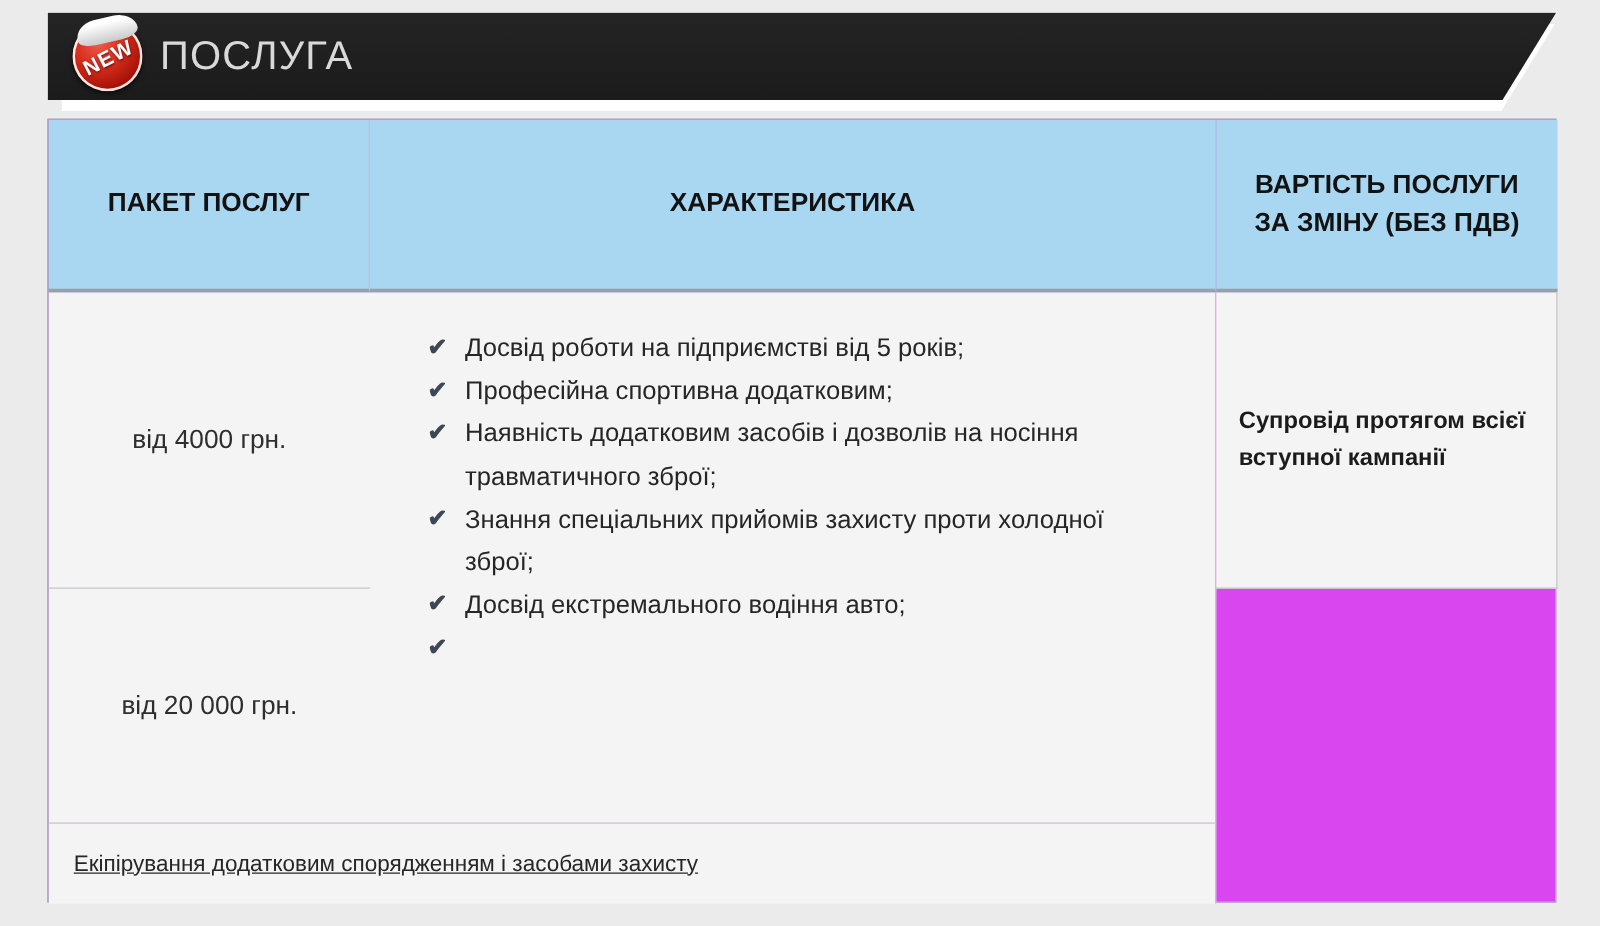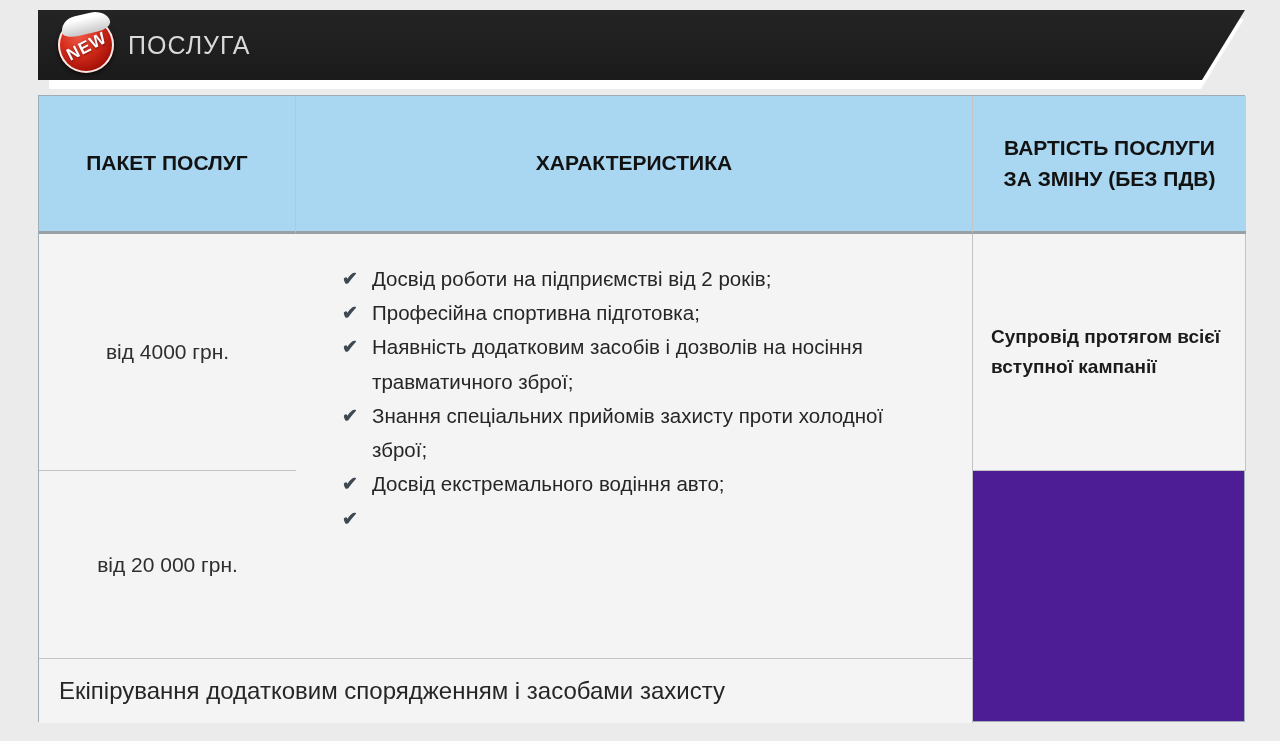--- a/index.html
+++ b/index.html
@@ -20,21 +20,21 @@
     clip-path: polygon(0 0, 1195px 0, 1152px 70px, 0 70px);
     filter: drop-shadow(0 0 1.5px #9a9a9a);
   }
   .banner {
     position: absolute; left: 0; top: 0; width: 1207px; height: 70px;
     background: linear-gradient(180deg, #242424 0%, #1b1b1b 100%);
     clip-path: polygon(0 0, 1207px 0, 1164px 70px, 0 70px);
   }
   .banner-title {
     position: absolute; left: 90px; top: 50%; transform: translateY(-50%);
-    color: #d9d9d9; font-size: 25px; letter-spacing: 1px; font-weight: 400;
+    color: #d9d9d9; font-size: 32px; letter-spacing: 1px; font-weight: 400;
   }
   
   .badge {
     position: absolute; left: 20px; top: 7px; width: 56px; height: 56px;
     border-radius: 50%;
     background: radial-gradient(circle at 38% 32%, #ef5a48 0%, #d62d1c 38%, #a41107 72%, #7c0b04 100%);
     box-shadow: 0 2px 4px rgba(0,0,0,.65), inset 0 0 0 2px rgba(255,255,255,.9);
   }
   .badge-peel {
     position: absolute; top: -3px; left: 3px; width: 49px; height: 20px;
@@ -50,21 +50,21 @@
     text-shadow: 0 1px 2px rgba(80,0,0,.8);
   }
 
   
   .price-table {
     position: absolute; left: 38px; top: 95px; width: 1207px; height: 627px;
     display: grid;
     grid-template-columns: 257px 677px 273px;
     grid-template-rows: 138px 237px 188px 64px;
     border: 1px solid #9fadb6;
-    background: #4c1d95;
+    background: #d946ef;
   }
   .cell {
     background: #f4f4f4;
     border-right: 1px solid #c3c3c3;
     border-bottom: 1px solid #c3c3c3;
     overflow: hidden;
   }
   .cell.last-col { border-right: none; }
   .cell.last-row { border-bottom: none; }
 
@@ -95,21 +95,21 @@
   }
 
   .price {
     display: flex; align-items: center; justify-content: center;
     font-size: 21px; color: #2e2e2e;
   }
 
   .extra-label {
     grid-column: 1 / span 2;
     display: flex; align-items: center;
-    font-size: 24px; color: #262626; padding-left: 20px;
+    font-size: 18px; color: #262626; padding-left: 20px; text-decoration: underline;
   }
 </style>
 </head>
 <body>
 
 <div class="banner-wrap">
   <div class="banner-shadow"></div>
   <div class="banner">
     <div class="badge">
       <div class="badge-peel"></div>
@@ -121,22 +121,22 @@
 
 <div class="price-table">
 
   <div class="cell hdr">ПАКЕТ ПОСЛУГ</div>
   <div class="cell hdr">ХАРАКТЕРИСТИКА</div>
   <div class="cell hdr last-col">ВАРТІСТЬ ПОСЛУГИ ЗА ЗМІНУ (БЕЗ ПДВ)</div>
 
 
   <div class="cell chars">
     <ul>
-      <li><span class="check-icon">✔</span><span>Досвід роботи на підприємстві від 2 років;</span></li>
-      <li><span class="check-icon">✔</span><span>Професійна спортивна підготовка;</span></li>
+      <li><span class="check-icon">✔</span><span>Досвід роботи на підприємстві від 5 років;</span></li>
+      <li><span class="check-icon">✔</span><span>Професійна спортивна додатковим;</span></li>
       <li><span class="check-icon">✔</span><span>Наявність додатковим засобів і дозволів на носіння травматичного зброї;</span></li>
       <li><span class="check-icon">✔</span><span>Знання спеціальних прийомів захисту проти холодної зброї;</span></li>
       <li><span class="check-icon">✔</span><span>Досвід екстремального водіння авто;</span></li>
       <li><span class="check-icon">✔</span></li>
     </ul>
   </div>
 
   <div class="cell price last-col">від 4000 грн.</div>
 
   <div class="cell pkg">Супровід протягом всієї вступної кампанії</div>

